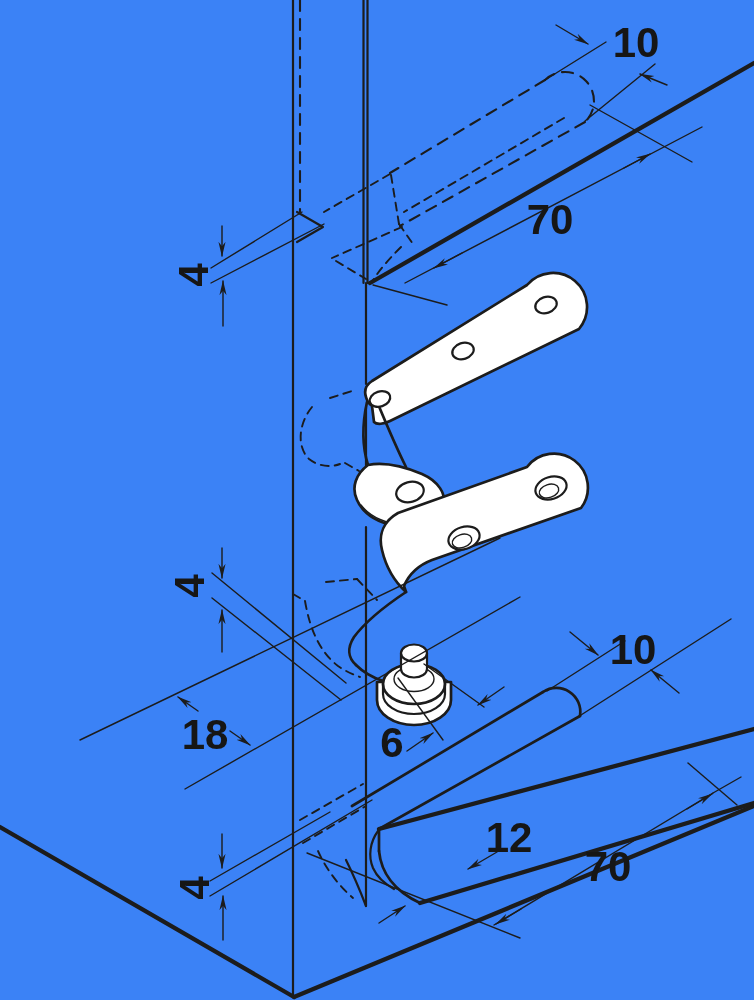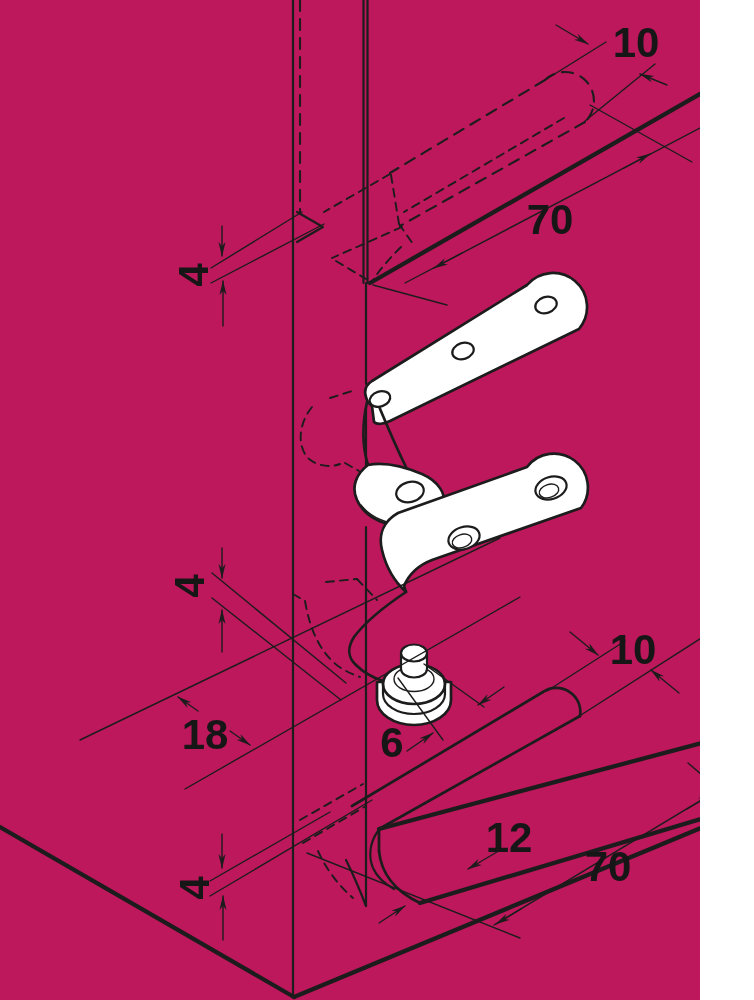--- a/index.html
+++ b/index.html
@@ -1,16 +1,16 @@
 <!DOCTYPE html>
 <html><head>
 <meta charset="utf-8">
 <style>
   html,body{margin:0;padding:0;background:#ffffff;}
-  .stage{position:relative;width:700px;height:1000px;background:#be185d;overflow:hidden;
+  .stage{position:relative;width:754px;height:1000px;background:#3b82f6;overflow:hidden;
          font-family:"Liberation Sans",sans-serif;}
   svg{display:block}
   .ln{stroke:#1c1c1c;fill:none;stroke-linecap:round;stroke-linejoin:round}
   .w1{stroke-width:1.4}         
   .w2{stroke-width:2.2}         
   .w3{stroke-width:2.7}         
   .w4{stroke-width:4.3}         
   .dsh{stroke-dasharray:11 8;stroke-width:2.1}
   .dsh2{stroke-dasharray:8 6;stroke-width:1.9}
   .fw{fill:#ffffff}

